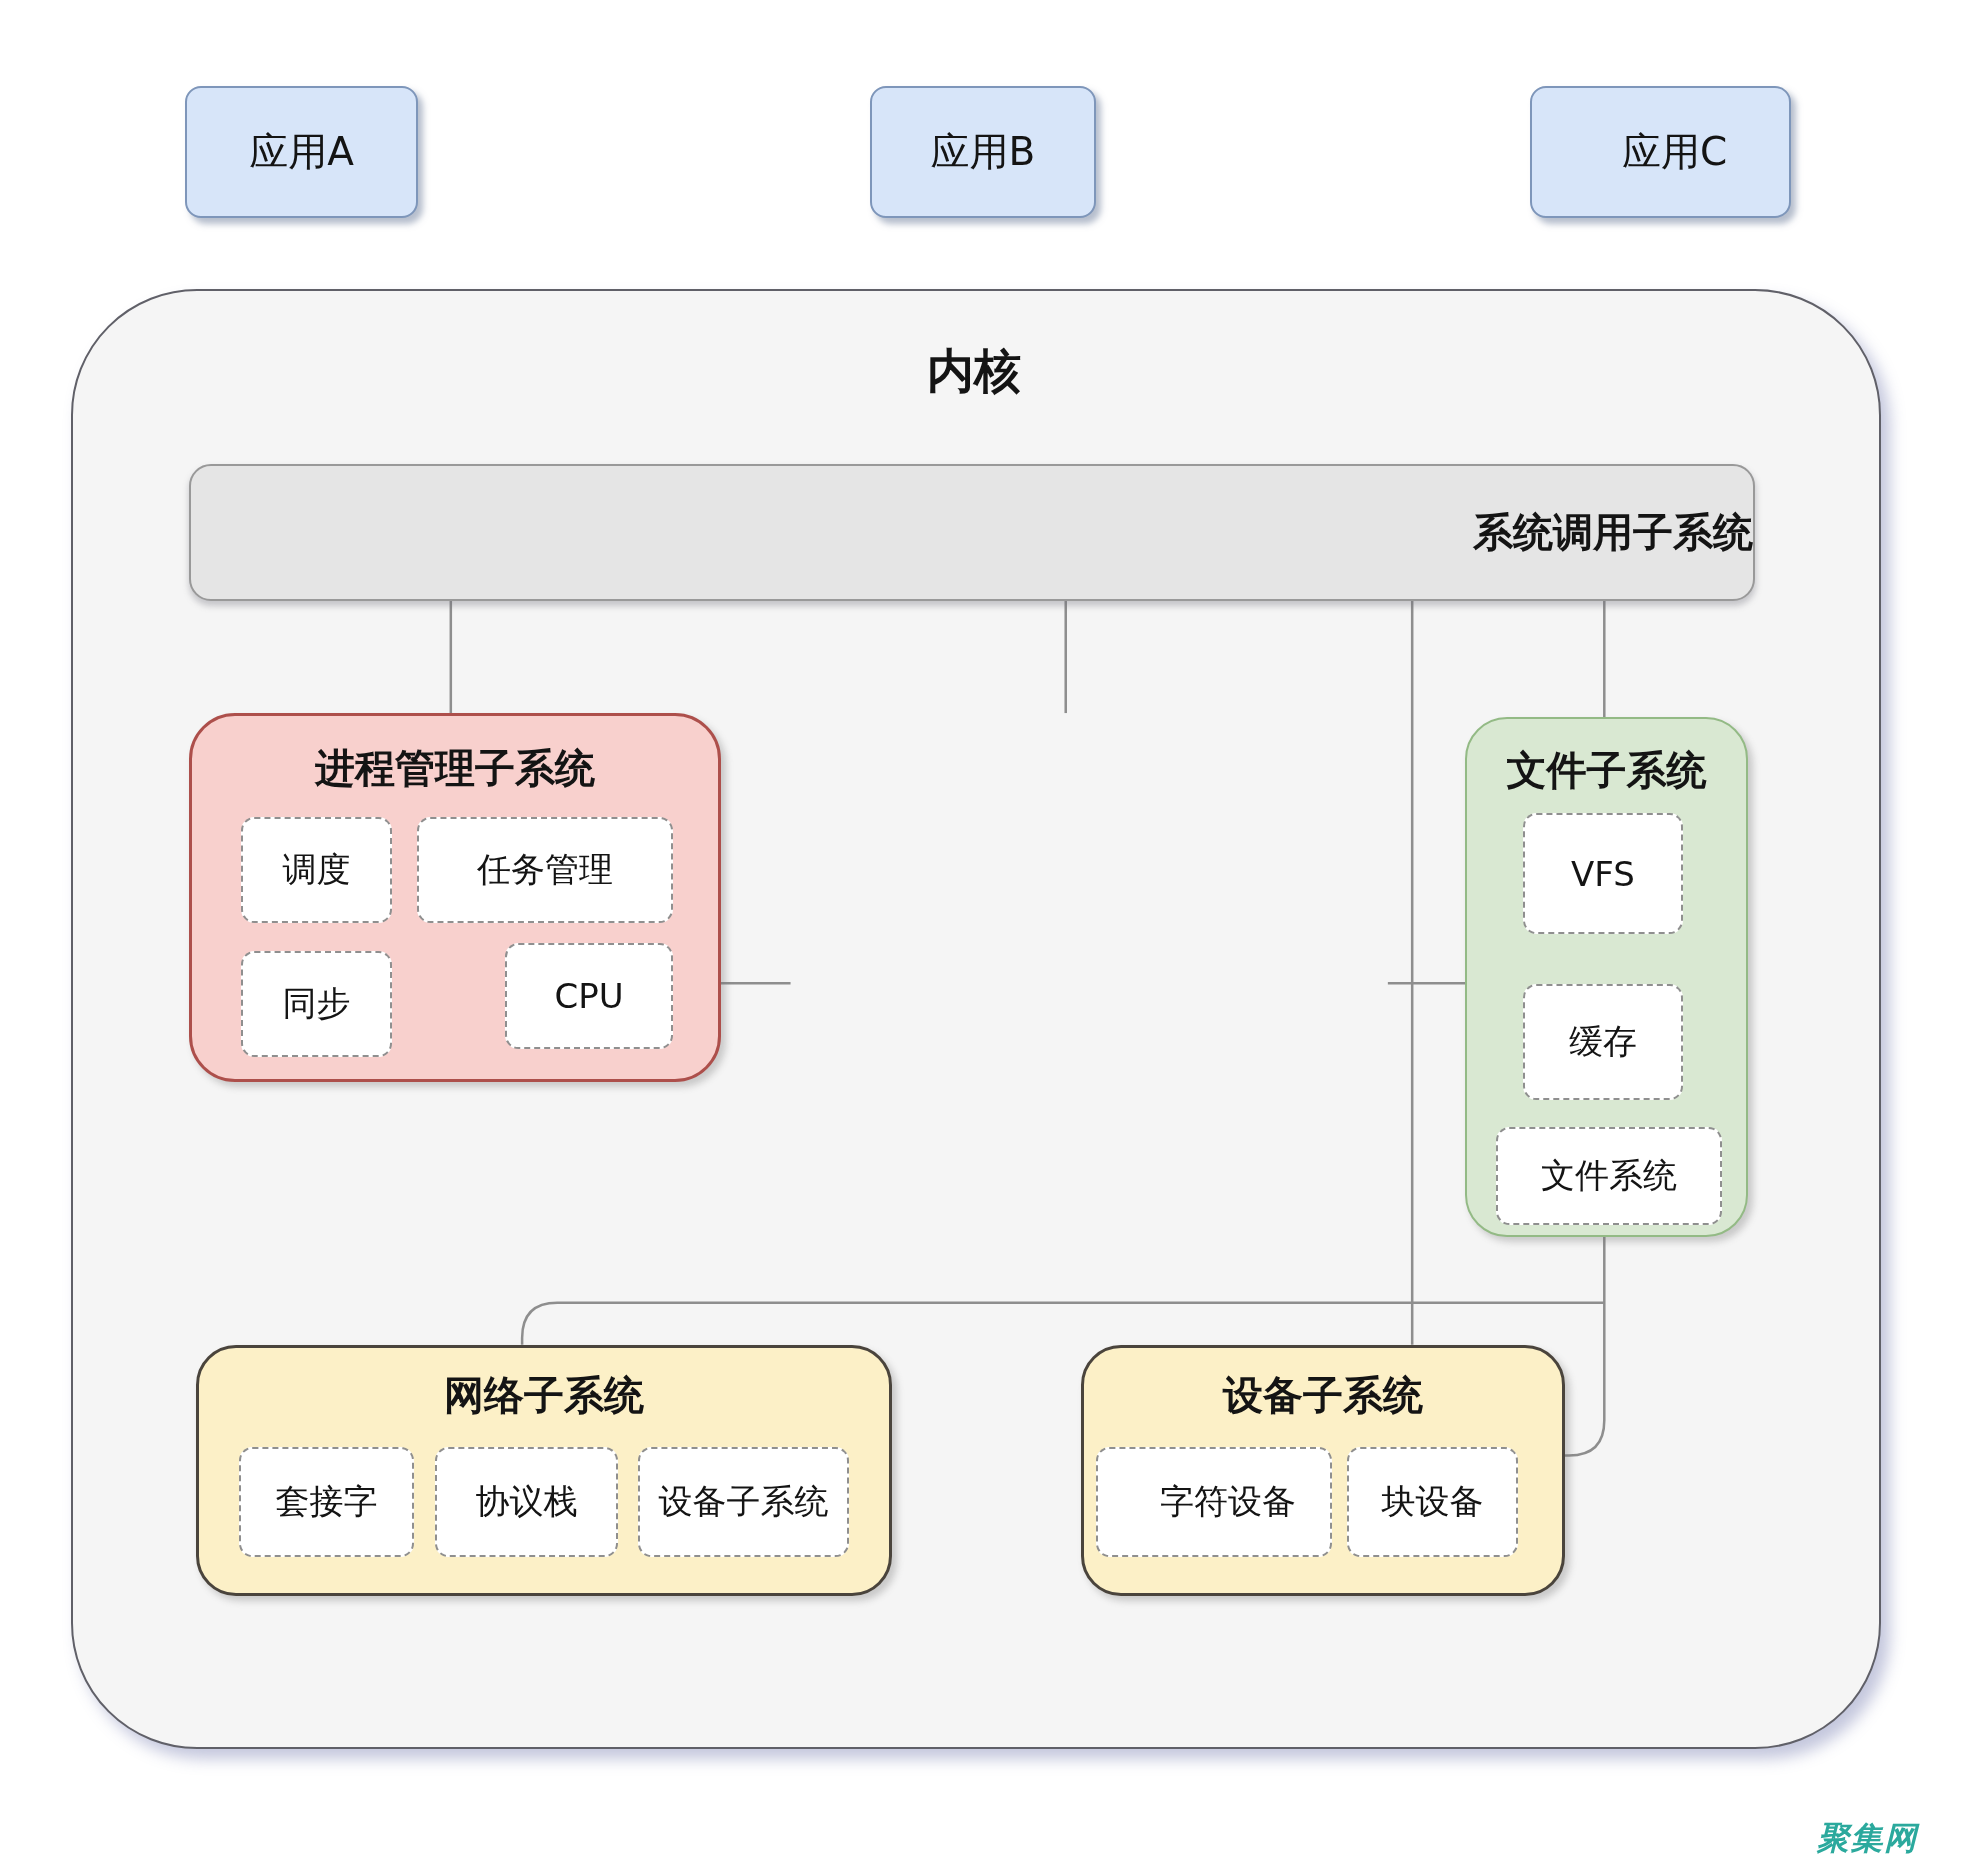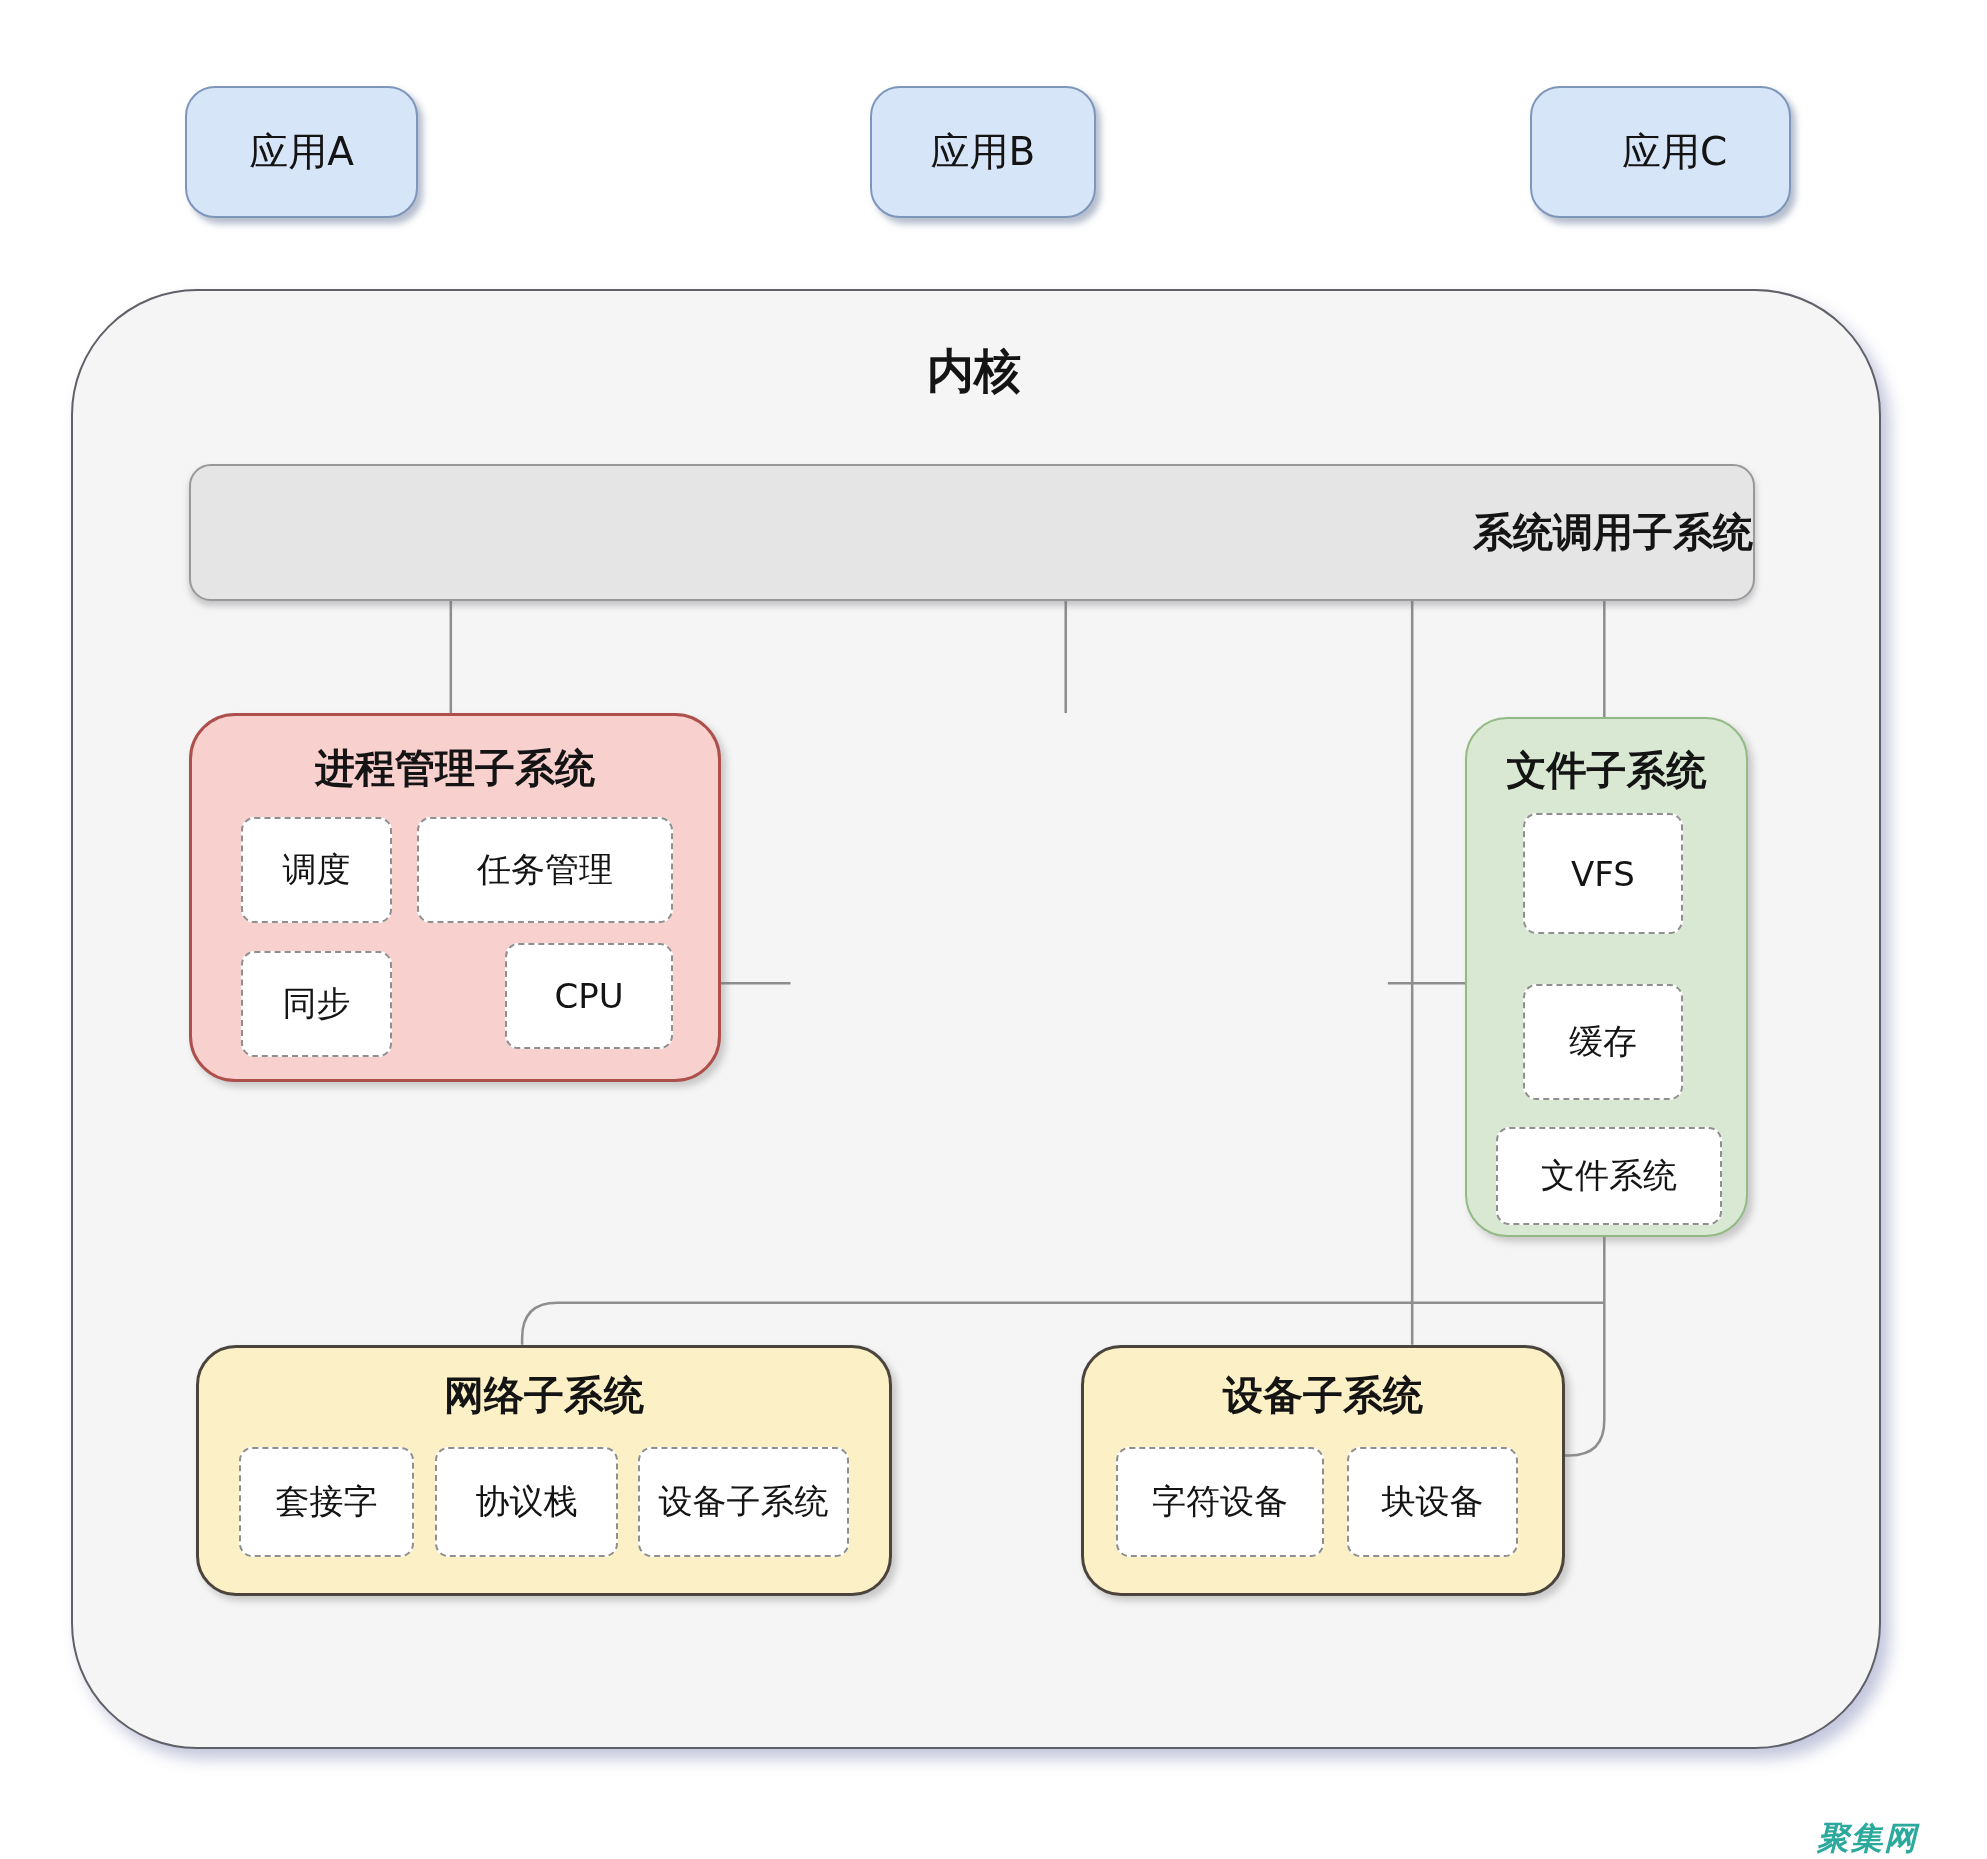--- a/index.html
+++ b/index.html
@@ -5,21 +5,21 @@
   html,body{margin:0;padding:0;background:#ffffff;}
   #canvas{
     position:relative;width:1988px;height:1859px;background:#ffffff;overflow:hidden;
     font-family:"DejaVu Sans","Liberation Sans",sans-serif;color:#141414;
   }
   
   .app-box{
     position:absolute;top:86px;height:128px;
     background:var(--app_fill,#d7e5f9);
     border:2.5px solid var(--app_border,#7e96ba);
-    border-radius:30px;
+    border-radius:16px;
     box-shadow:5px 5.9px 6.7px rgba(110,125,155,.5);
     display:flex;align-items:center;justify-content:center;
     font-size:39px;font-weight:500;
   }
   
   .kernel{
     position:absolute;left:71px;top:289px;width:1806px;height:1456px;
     background:var(--kernel_fill,#f5f5f5);
     border:2.5px solid var(--kernel_border,#606068);
     border-radius:126px;
@@ -130,20 +130,20 @@
 
   <div class="subsystem network">
     <div class="sub-title" style="top:20px;">网络子系统</div>
     <div class="node" style="left:40px;top:99px;width:171px;height:106px;">套接字</div>
     <div class="node" style="left:236px;top:99px;width:179px;height:106px;">协议栈</div>
     <div class="node" style="left:439px;top:99px;width:207px;height:106px;">设备子系统</div>
   </div>
 
   <div class="subsystem device">
     <div class="sub-title" style="top:20px;">设备子系统</div>
-    <div class="node" style="left:32px;top:99px;width:204px;height:106px;">字符设备</div>
+    <div class="node" style="left:12px;top:99px;width:204px;height:106px;padding-left:28px;">字符设备</div>
     <div class="node" style="left:263px;top:99px;width:167px;height:106px;">块设备</div>
   </div>
 
   <div class="watermark">聚集网</div>
 
 </div>
 
 
 </body></html>

